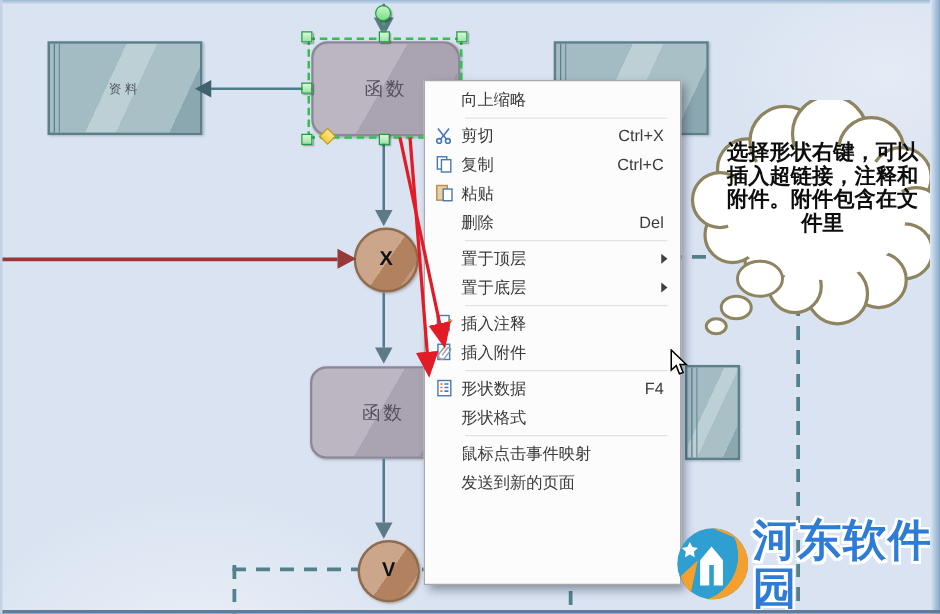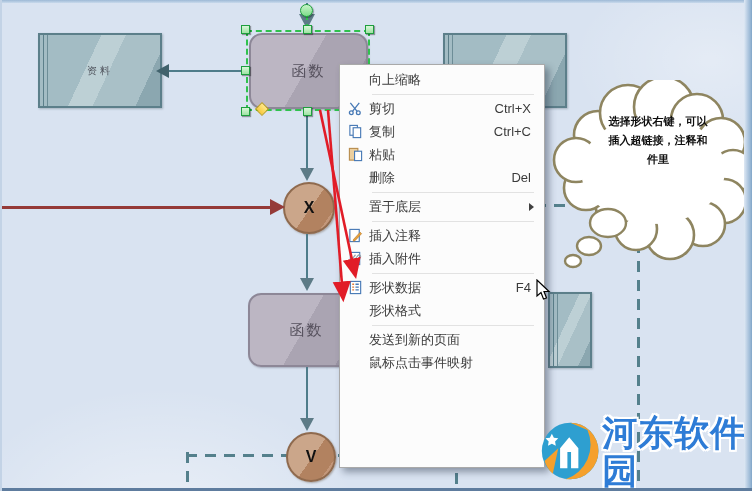--- a/index.html
+++ b/index.html
@@ -100,21 +100,21 @@
   .mi-label { margin-left:4px; font-size:13px; color:#3b3b3b; white-space:nowrap; }
   .mi-shortcut { margin-left:auto; font-size:13px; color:#3b3b3b; }
   .mi-sub { position:absolute; right:7px; top:7px; width:0; height:0;
           border-top:4px solid transparent; border-bottom:4px solid transparent;
           border-left:5px solid #404040; }
   .menu-sep { height:1px; flex:0 0 1px; margin:2.5px 8px 2.5px 30px; background:#e2e2e2; }
 
   
   .cloud-svg { position:absolute; left:548px; top:80px; width:202px; height:195px; z-index:6; }
   .cloud-text { position:absolute; left:570px; top:112px; width:176px; z-index:7;
-          font-size:11px; font-weight:700; color:#0d0d0d; line-height:19px; text-align:center; }
+          font-size:17px; font-weight:700; color:#0d0d0d; line-height:19px; text-align:center; }
 
   
   .wm { position:absolute; left:540px; top:414px; z-index:8; display:flex; align-items:flex-start; }
   .wm-logo { width:66px; height:66px; margin-top:4px; }
   .wm-text { margin-left:2px; }
   .wm-name { font-size:35px; font-weight:bold; color:#2e7cd6; letter-spacing:1px; line-height:38px;
           text-shadow:-2px -2px 0 #fff,2px -2px 0 #fff,-2px 2px 0 #fff,2px 2px 0 #fff,0 -2px 0 #fff,0 2px 0 #fff,-2px 0 0 #fff,2px 0 0 #fff; }
   .wm-url { font-size:24px; font-weight:bold; color:#3ba03b; line-height:26px;
           font-family:"Liberation Serif","DejaVu Serif",serif;
           text-shadow:-2px -2px 0 #fff,2px -2px 0 #fff,-2px 2px 0 #fff,2px 2px 0 #fff,0 -2px 0 #fff,0 2px 0 #fff,-2px 0 0 #fff,2px 0 0 #fff; }
@@ -229,20 +229,25 @@
       <span class="mi-label">粘贴</span>
     </div>
     <div class="menu-item">
       <span class="mi-icon"></span>
       <span class="mi-label">删除</span>
       <span class="mi-shortcut">Del</span>
     </div>
     <div class="menu-sep"></div>
     <div class="menu-item">
       <span class="mi-icon"></span>
+      <span class="mi-label">置于顶层</span>
+      <span class="mi-sub"></span>
+    </div>
+    <div class="menu-item">
+      <span class="mi-icon"></span>
       <span class="mi-label">置于底层</span>
       <span class="mi-sub"></span>
     </div>
     <div class="menu-sep"></div>
     <div class="menu-item">
       <span class="mi-icon">
         <svg width="15" height="15" viewBox="0 0 16 16">
           <rect x="2" y="1.5" width="10" height="13" fill="#ffffff" stroke="#4779b5" stroke-width="1.2"></rect>
           <path d="M6 12 L13 4.5 L14.5 6 L7.5 13.5 L5.5 14 Z" fill="#e8a33d" stroke="#b9792a" stroke-width=".7"></path>
         </svg>
@@ -272,25 +277,25 @@
       <span class="mi-label">形状数据</span>
       <span class="mi-shortcut">F4</span>
     </div>
     <div class="menu-item">
       <span class="mi-icon"></span>
       <span class="mi-label">形状格式</span>
     </div>
     <div class="menu-sep"></div>
     <div class="menu-item">
       <span class="mi-icon"></span>
+      <span class="mi-label">鼠标点击事件映射</span>
+    </div>
+    <div class="menu-item">
+      <span class="mi-icon"></span>
       <span class="mi-label">发送到新的页面</span>
-    </div>
-    <div class="menu-item">
-      <span class="mi-icon"></span>
-      <span class="mi-label">鼠标点击事件映射</span>
     </div>
   </div>
 
 <svg class="cloud-svg" viewBox="0 0 202 195">
   <g fill="#ffffff" stroke="#8e8560" stroke-width="2.6">
     <circle cx="50" cy="55" r="24"></circle>
       <circle cx="80" cy="33" r="28"></circle>
       <circle cx="116" cy="27" r="30"></circle>
     <circle cx="149" cy="40" r="26"></circle>
       <circle cx="173" cy="62" r="24"></circle>
@@ -306,20 +311,21 @@
   <ellipse cx="105" cy="90" rx="72" ry="54" fill="#ffffff"></ellipse>
   <g fill="#ffffff" stroke="#8e8560" stroke-width="2.4">
     <ellipse cx="60" cy="143" rx="18" ry="14"></ellipse>
     <ellipse cx="41" cy="166" rx="12" ry="9"></ellipse>
     <ellipse cx="25" cy="181" rx="8" ry="6"></ellipse>
   </g>
 </svg>
 <div class="cloud-text">
   <div>选择形状右键，可以</div>
   <div>插入超链接，注释和</div>
+  <div>附件。附件包含在文</div>
   <div>件里</div>
 </div>
 
 <svg class="red-arrows">
   <defs>
     <marker id="redhead" markerWidth="9" markerHeight="9" refX="6" refY="3.5" orient="auto">
       <path d="M0,0 L8,3.5 L0,7 Z" fill="#e11c27"></path>
     </marker>
   </defs>
   <line x1="320" y1="110" x2="355" y2="274" stroke="#e11c27" stroke-width="2.6" marker-end="url(#redhead)"></line>

